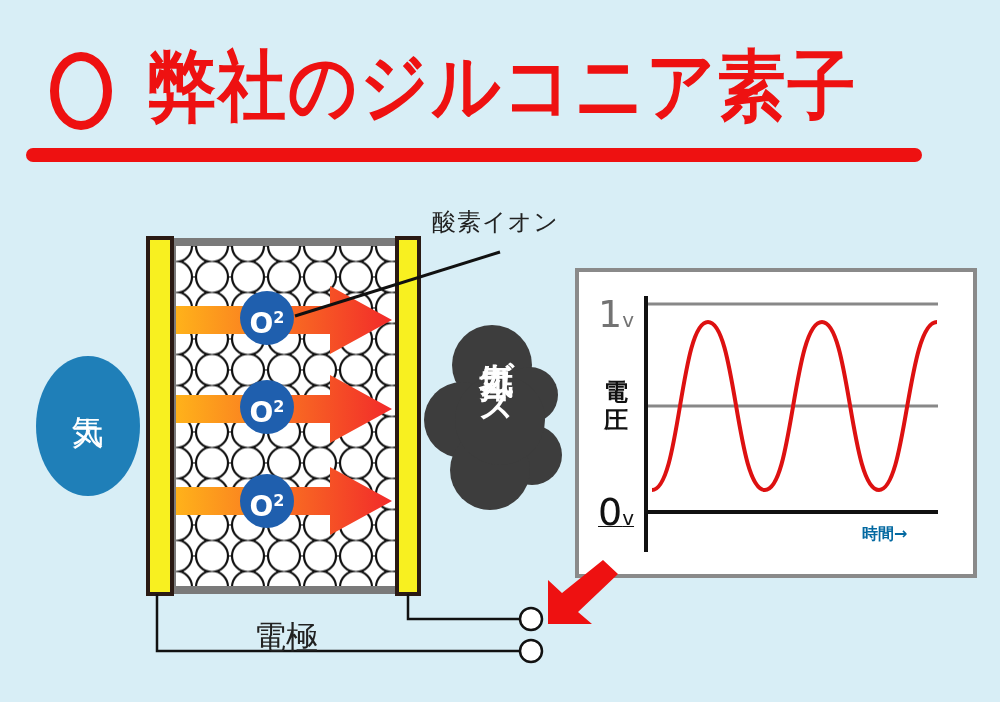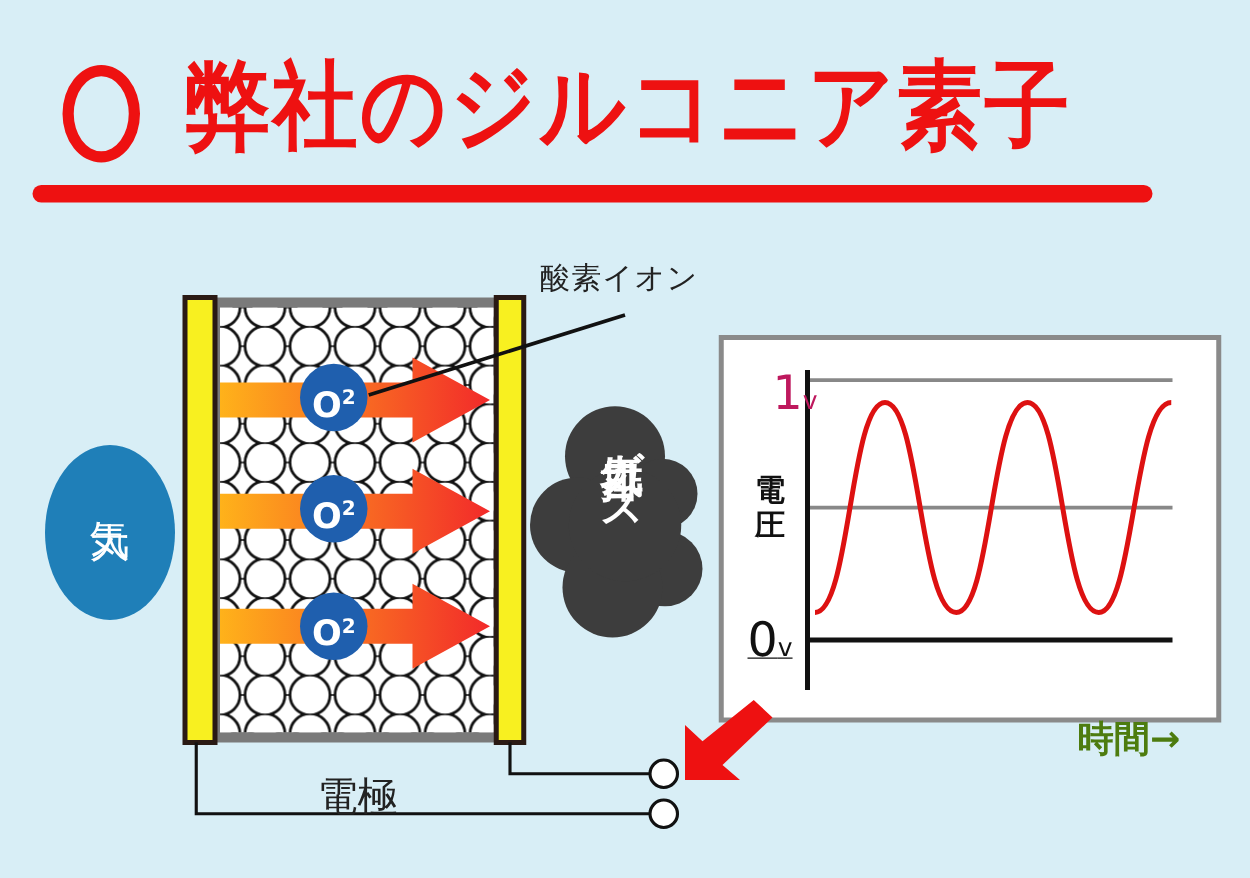--- a/index.html
+++ b/index.html
@@ -120,23 +120,23 @@
 <div class="abs" style="left:474px;top:340px;width:44px;color:#fff;font-size:34px;font-weight:bold;text-align:center;">
   <div style="writing-mode:vertical-rl;margin:0 auto;letter-spacing:-2px;">排気ガス</div>
 </div>
 
 <div class="abs" style="left:245px;top:298px;width:44px;text-align:center;color:#fff;font-weight:bold;font-size:28px;line-height:40px;"><span>O</span><sup style="font-size:16px;">2</sup></div>
 <div class="abs" style="left:245px;top:387px;width:44px;text-align:center;color:#fff;font-weight:bold;font-size:28px;line-height:40px;"><span>O</span><sup style="font-size:16px;">2</sup></div>
 <div class="abs" style="left:245px;top:481px;width:44px;text-align:center;color:#fff;font-weight:bold;font-size:28px;line-height:40px;"><span>O</span><sup style="font-size:16px;">2</sup></div>
 
 <div class="abs lbl" style="left:254px;top:616px;font-size:32px;">電極</div>
 
-<div class="abs" style="left:618px;top:292px;color:#be185d;">
+<div class="abs" style="left:598px;top:292px;color:#737373;">
   <span style="font-size:38px;">1</span><span style="font-size:20px;">v</span>
 </div>
 <div class="abs" style="left:598px;top:490px;color:#111;text-decoration:underline;">
   <span style="font-size:38px;">0</span><span style="font-size:20px;">v</span>
 </div>
 <div class="abs" style="left:604px;top:378px;color:#111;font-size:24px;font-weight:bold;line-height:28px;">
   <div>電</div>
   <div>圧</div>
 </div>
-<div class="abs" style="left:862px;top:524px;color:#4d7c0f;font-size:29px;font-weight:bold;margin-top:48px;">時間→</div>
+<div class="abs" style="left:862px;top:524px;color:#0369a1;font-size:16px;font-weight:bold;">時間→</div>
 
 </body></html>

